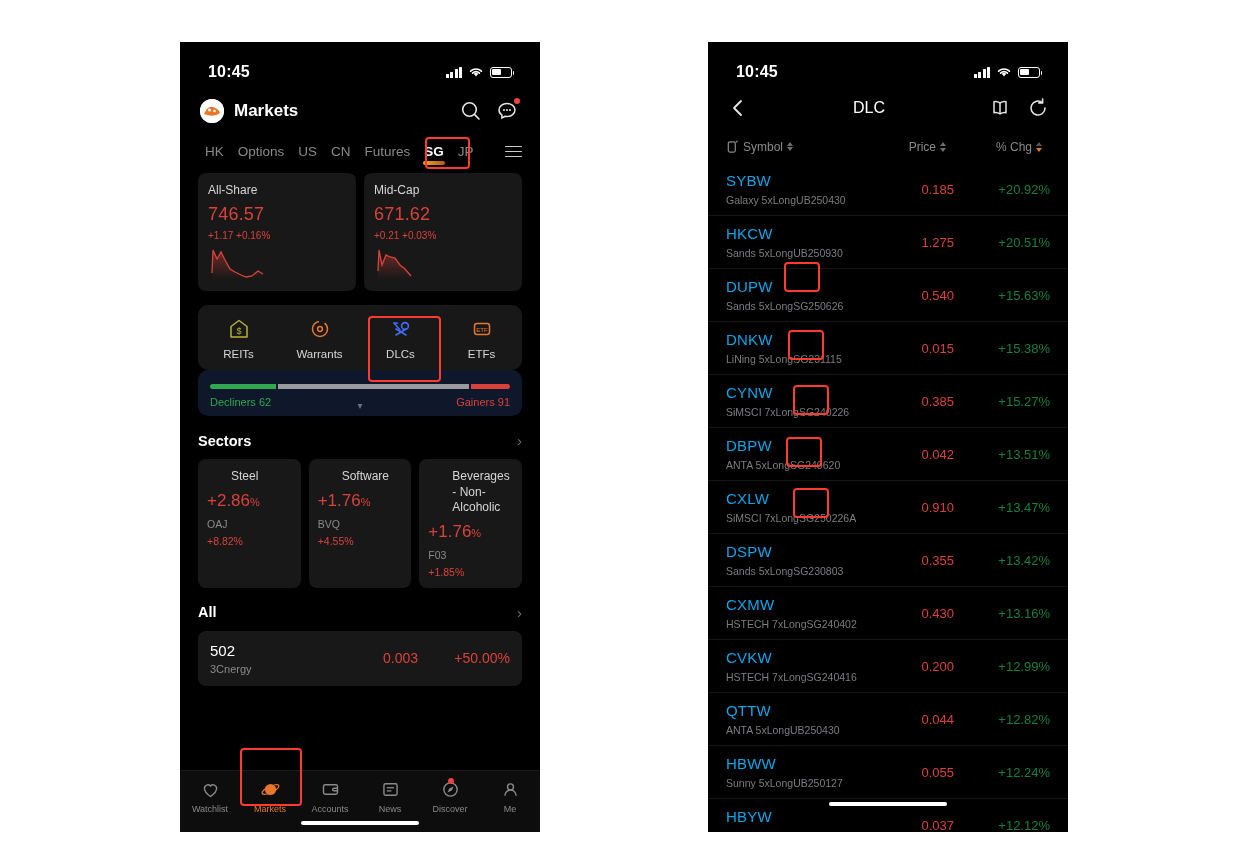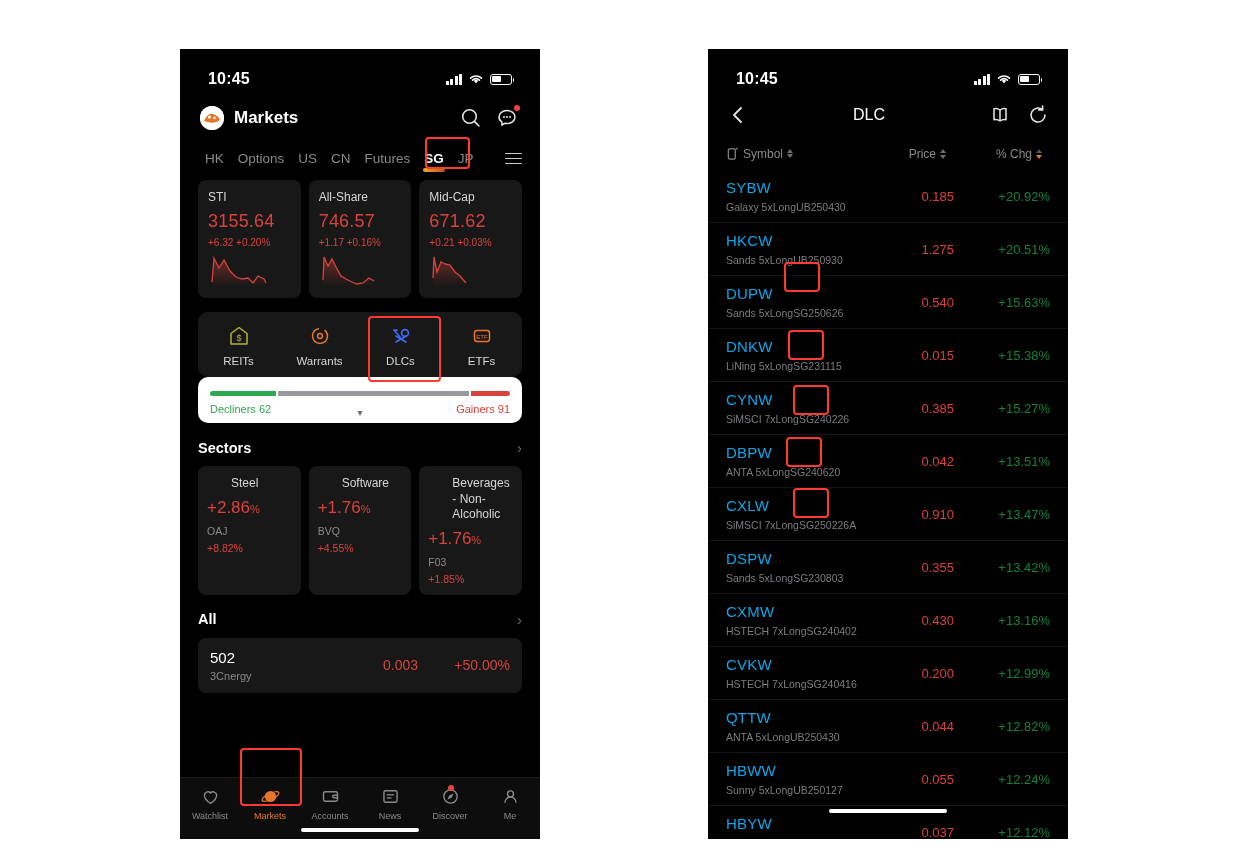--- a/index.html
+++ b/index.html
@@ -3,21 +3,21 @@
 <meta charset="utf-8">
 <style>
   * { margin:0; padding:0; box-sizing:border-box; }
   body {
     width:1248px; height:866px;
     background:#ffffff;
     font-family:"Liberation Sans", sans-serif;
     position:relative; overflow:hidden;
   }
   .phone {
-    position:absolute; top:49px; width:360px; height:790px;
+    position:absolute; top:42px; width:360px; height:790px;
     background:#000000; overflow:hidden;
   }
   #phone-left  { left:180px; }
   #phone-right { left:708px; }
 
   
   .statusbar {
     height:52px; display:flex; align-items:center;
     justify-content:space-between; padding:8px 28px 0 28px;
   }
@@ -78,21 +78,21 @@
   .quick-label { color:#d6d6d8; font-size:11.5px; }
 
   .sec-head {
     display:flex; align-items:center; justify-content:space-between;
     padding:16px 18px 10px 18px;
   }
   .sec-title { color:#fff; font-size:14.5px; font-weight:bold; }
   .sec-upd { color:#8a8a8d; font-size:10.5px; }
   .chev-r { color:#6e6e73; font-size:15px; }
 
-  .overview { margin:0 18px; background:#ffffff; border-radius:10px; padding:14px 12px 8px 12px; }
+  .overview { margin:0 18px; background:#0f172a; border-radius:10px; padding:14px 12px 8px 12px; }
   .bar { display:flex; height:5px; border-radius:3px; overflow:hidden; gap:2px; }
   .bar .g { background:#2fa84f; }
   .bar .n { background:#9a9a9e; flex:1; }
   .bar .r { background:#d9423b; }
   .bar-lbls { display:flex; justify-content:space-between; margin-top:7px; position:relative; }
   .lbl-dec { color:#2fa84f; font-size:11px; }
   .lbl-gai { color:#d9423b; font-size:11px; }
   .exp { position:absolute; left:50%; transform:translateX(-50%); top:4px; color:#6e6e73; font-size:10px; }
 
   .sect-row { display:flex; gap:8px; padding:0 18px; }
@@ -208,35 +208,20 @@
     <div class="tab active"><span>SG</span><span class="uline"></span></div>
     <div class="tab"><span>JP</span></div>
     <div class="burger">
         <span></span>
         <span></span>
         <span></span>
       </div>
   </div>
 
   <div class="idx-row">
-    <div class="idx-card">
-      <div class="idx-name">STI</div>
-      <div class="idx-val">3155.64</div>
-      <div class="idx-chg"><span>+6.32</span>&nbsp;<span>+0.20%</span></div>
-      <svg class="spark" viewBox="0 0 100 34" preserveAspectRatio="none">
-        <defs>
-            <linearGradient id="g1" x1="0" y1="0" x2="0" y2="1">
-              <stop offset="0" stop-color="#d9423b" stop-opacity=".45"></stop>
-              <stop offset="1" stop-color="#d9423b" stop-opacity="0"></stop>
-            </linearGradient>
-          </defs>
-        <path d="M4 30 L6 6 L11 16 L16 8 L22 19 L28 25 L34 27 L40 26 L45 31 L50 24 L56 27 L58 31 L58 34 L4 34 Z" fill="url(#g1)"></path>
-        <polyline points="4,30 6,6 11,16 16,8 22,19 28,25 34,27 40,26 45,31 50,24 56,27 58,31" fill="none" stroke="#d9423b" stroke-width="1.3"></polyline>
-      </svg>
-    </div>
     <div class="idx-card">
       <div class="idx-name">All-Share</div>
       <div class="idx-val">746.57</div>
       <div class="idx-chg"><span>+1.17</span>&nbsp;<span>+0.16%</span></div>
       <svg class="spark" viewBox="0 0 100 34" preserveAspectRatio="none">
         <defs>
             <linearGradient id="g2" x1="0" y1="0" x2="0" y2="1">
               <stop offset="0" stop-color="#d9423b" stop-opacity=".45"></stop>
               <stop offset="1" stop-color="#d9423b" stop-opacity="0"></stop>
             </linearGradient>

